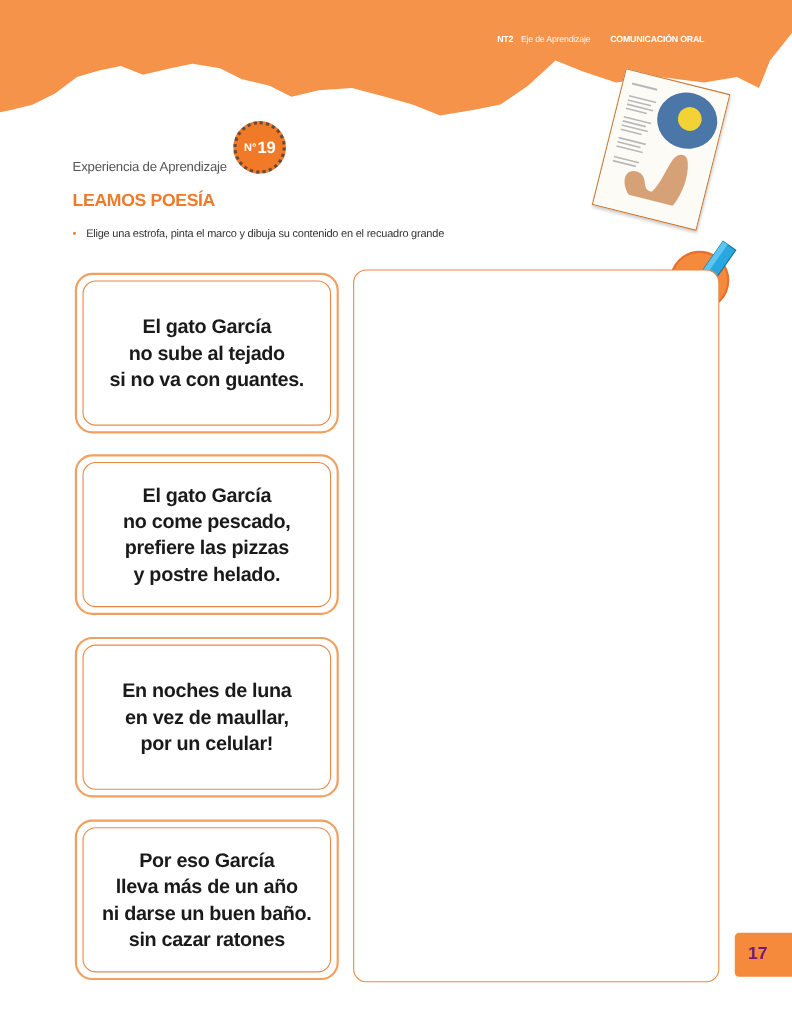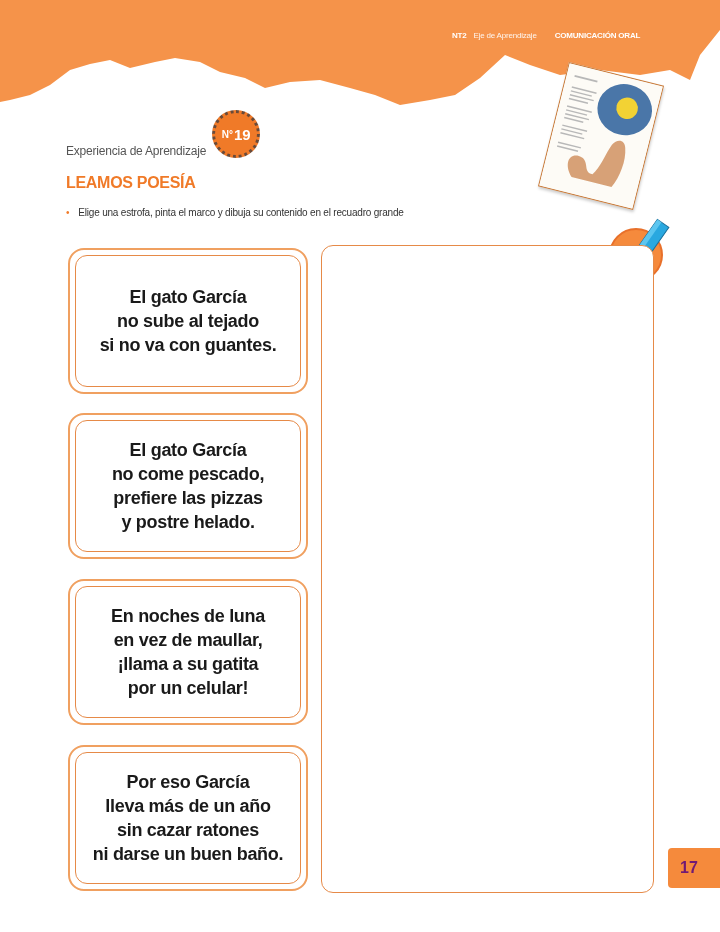--- a/index.html
+++ b/index.html
@@ -153,29 +153,28 @@
     <div class="line">no come pescado,</div>
     <div class="line">prefiere las pizzas</div>
     <div class="line">y postre helado.</div>
   </div>
 </div>
 
 <div class="stanza" style="top:579px;">
   <div class="inner">
     <div class="line">En noches de luna</div>
     <div class="line">en vez de maullar,</div>
-    <div class="line">¡llama a su gatita</div>
     <div class="line">por un celular!</div>
   </div>
 </div>
 
 <div class="stanza" style="top:745px;">
   <div class="inner">
     <div class="line">Por eso García</div>
     <div class="line">lleva más de un año</div>
+    <div class="line">ni darse un buen baño.</div>
     <div class="line">sin cazar ratones</div>
-    <div class="line">ni darse un buen baño.</div>
   </div>
 </div>
 
 <div class="draw-box"></div>
 
 <div class="page-num">17</div>
 
 </body></html>

